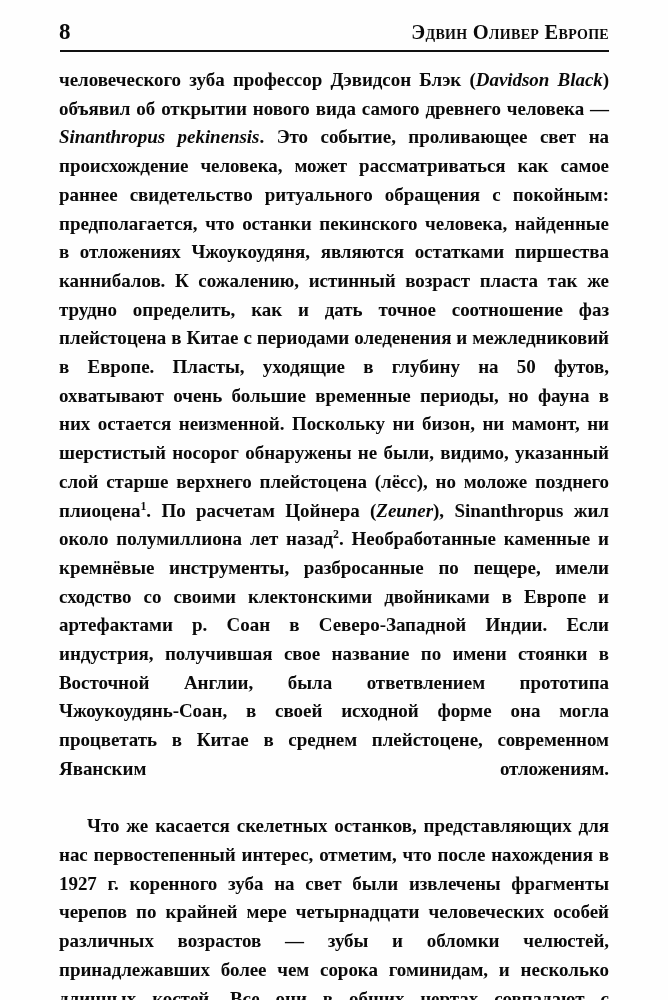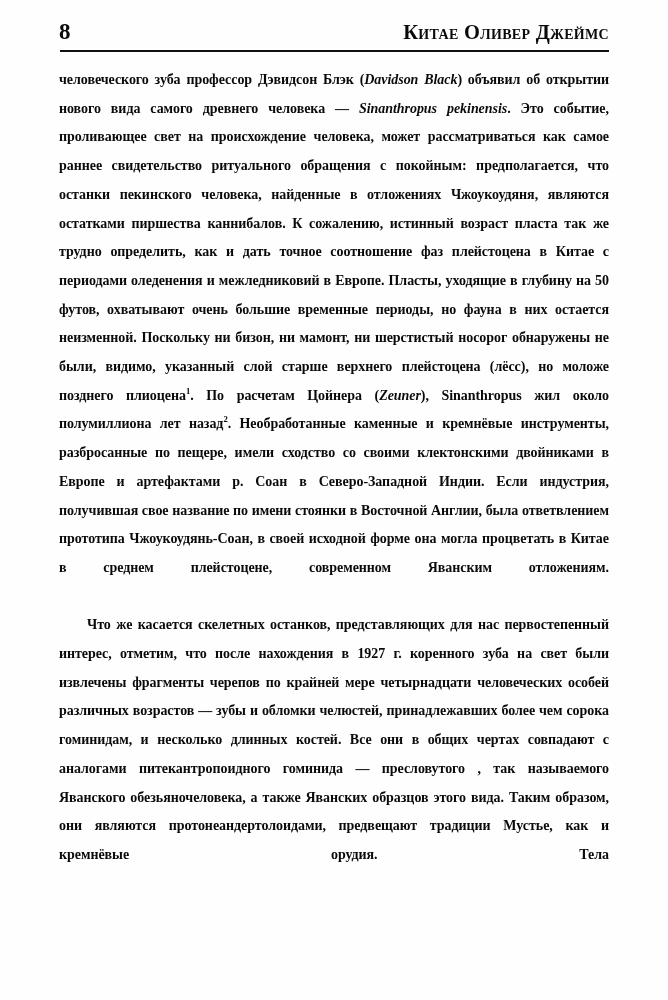--- a/index.html
+++ b/index.html
@@ -63,21 +63,21 @@
 
   
   .body-col {
     position: absolute;
     left: 59px;
     top: 66px;
     width: 550px;
   }
   p.para {
     margin: 0;
-    font-size: 14px;
+    font-size: 19px;
     line-height: 28.7px;
     text-align: justify;
     text-justify: inter-word;
     font-weight: bold;
     letter-spacing: -0.05px;
     word-spacing: 0.2px;
     -webkit-font-smoothing: none;
   }
   p.para + p.para {
     text-indent: 28px;
@@ -101,21 +101,21 @@
     width: 100%;
   }
 </style>
 </head>
 <body>
 
 <div class="page">
 
   <div class="header">
     <div class="folio">8</div>
-    <div class="running-title">Китае Оливер Джеймс</div>
+    <div class="running-title">Эдвин Оливер Европе</div>
   </div>
   <div class="header-rule"></div>
 
   <div class="body-col">
     <p class="para">человеческого зуба профессор Дэвидсон Блэк (<span class="it">Davidson Black</span>) объявил об открытии нового вида самого древнего человека — <span class="it">Sinanthropus pekinensis</span>. Это событие, проливающее свет на происхождение человека, может рассматриваться как самое раннее свидетельство ритуального обращения с покойным: предполагается, что останки пекинского человека, найденные в отложениях Чжоукоудяня, являются остатками пиршества каннибалов. К сожалению, истинный возраст пласта так же трудно определить, как и дать точное соотношение фаз плейстоцена в Китае с периодами оледенения и межледниковий в Европе. Пласты, уходящие в глубину на 50 футов, охватывают очень большие временные периоды, но фауна в них остается неизменной. Поскольку ни бизон, ни мамонт, ни шерстистый носорог обнаружены не были, видимо, указанный слой старше верхнего плейстоцена (лёсс), но моложе позднего плиоцена<sup>1</sup>. По расчетам Цойнера (<span class="it">Zeuner</span>), <span class="up">Sinanthropus</span> жил около полумиллиона лет назад<sup>2</sup>. Необработанные каменные и кремнёвые инструменты, разбросанные по пещере, имели сходство со своими клектонскими двойниками в Европе и артефактами р. Соан в Северо-Западной Индии. Если индустрия, получившая свое название по имени стоянки в Восточной Англии, была ответвлением прототипа Чжоукоудянь-Соан, в своей исходной форме она могла процветать в Китае в среднем плейстоцене, современном Яванским отложениям.</p>
     <p class="para">Что же касается скелетных останков, представляющих для нас первостепенный интерес, отметим, что после нахождения в 1927 г. коренного зуба на свет были извлечены фрагменты черепов по крайней мере четырнадцати человеческих особей различных возрастов — зубы и обломки челюстей, принадлежавших более чем сорока гоминидам, и несколько длинных костей. Все они в общих чертах совпадают с аналогами питекантропоидного гоминида — пресловутого , так называемого Яванского обезьяночеловека, а также Яванских образцов этого вида. Таким образом, они являются протонеандертолоидами, предвещают традиции Мустье, как и кремнёвые орудия. Тела</p>
   </div>
 
 </div>
 

